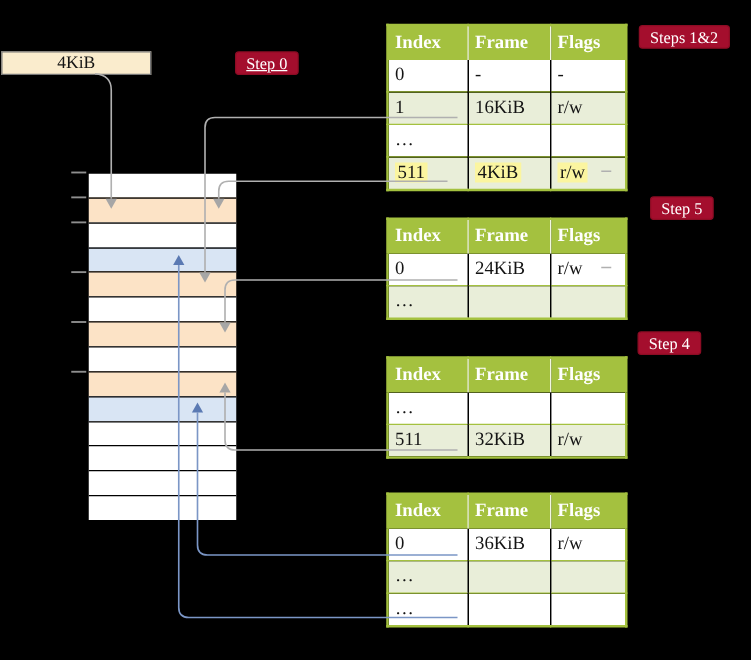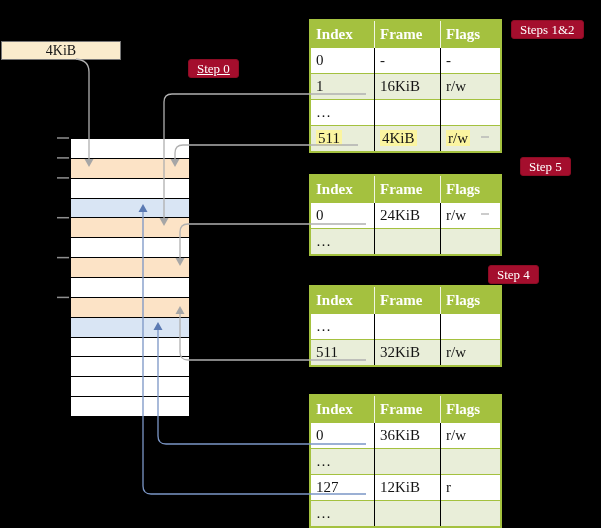--- a/index.html
+++ b/index.html
@@ -50,24 +50,24 @@
 </style>
 </head>
 <body>
 
 <div class="stage">
 
   <div class="kib-box">
     <span>4KiB</span>
   </div>
 
-  <div class="badge" style="left:188px;top:59px;text-decoration:underline;">Step 0</div>
+  <div class="badge" style="left:188px;top:41px;text-decoration:underline;">Step 0</div>
   <div class="badge" style="left:511px;top:20px;">Steps 1&amp;2</div>
   <div class="badge" style="left:520px;top:157px;">Step 5</div>
-  <div class="badge" style="left:488px;top:265px;">Step 4</div>
+  <div class="badge" style="left:510px;top:265px;">Step 4</div>
 
   <div id="memory-column">
       <div class="frame frame-free"></div>
       <div class="frame frame-table"></div>
       <div class="frame frame-free"></div>
       <div class="frame frame-data"></div>
       <div class="frame frame-table"></div>
       <div class="frame frame-free"></div>
       <div class="frame frame-table"></div>
       <div class="frame frame-free"></div>
@@ -170,25 +170,20 @@
         <tbody>
           <tr>
             <td>0</td>
             <td>36KiB</td>
             <td>r/w</td>
           </tr>
           <tr>
             <td>…</td>
             <td></td>
             <td></td>
-          </tr>
-          <tr>
-            <td>127</td>
-            <td>12KiB</td>
-            <td>r</td>
           </tr>
           <tr>
             <td>…</td>
             <td></td>
             <td></td>
           </tr>
         </tbody>
       </table>
     </div>
 

